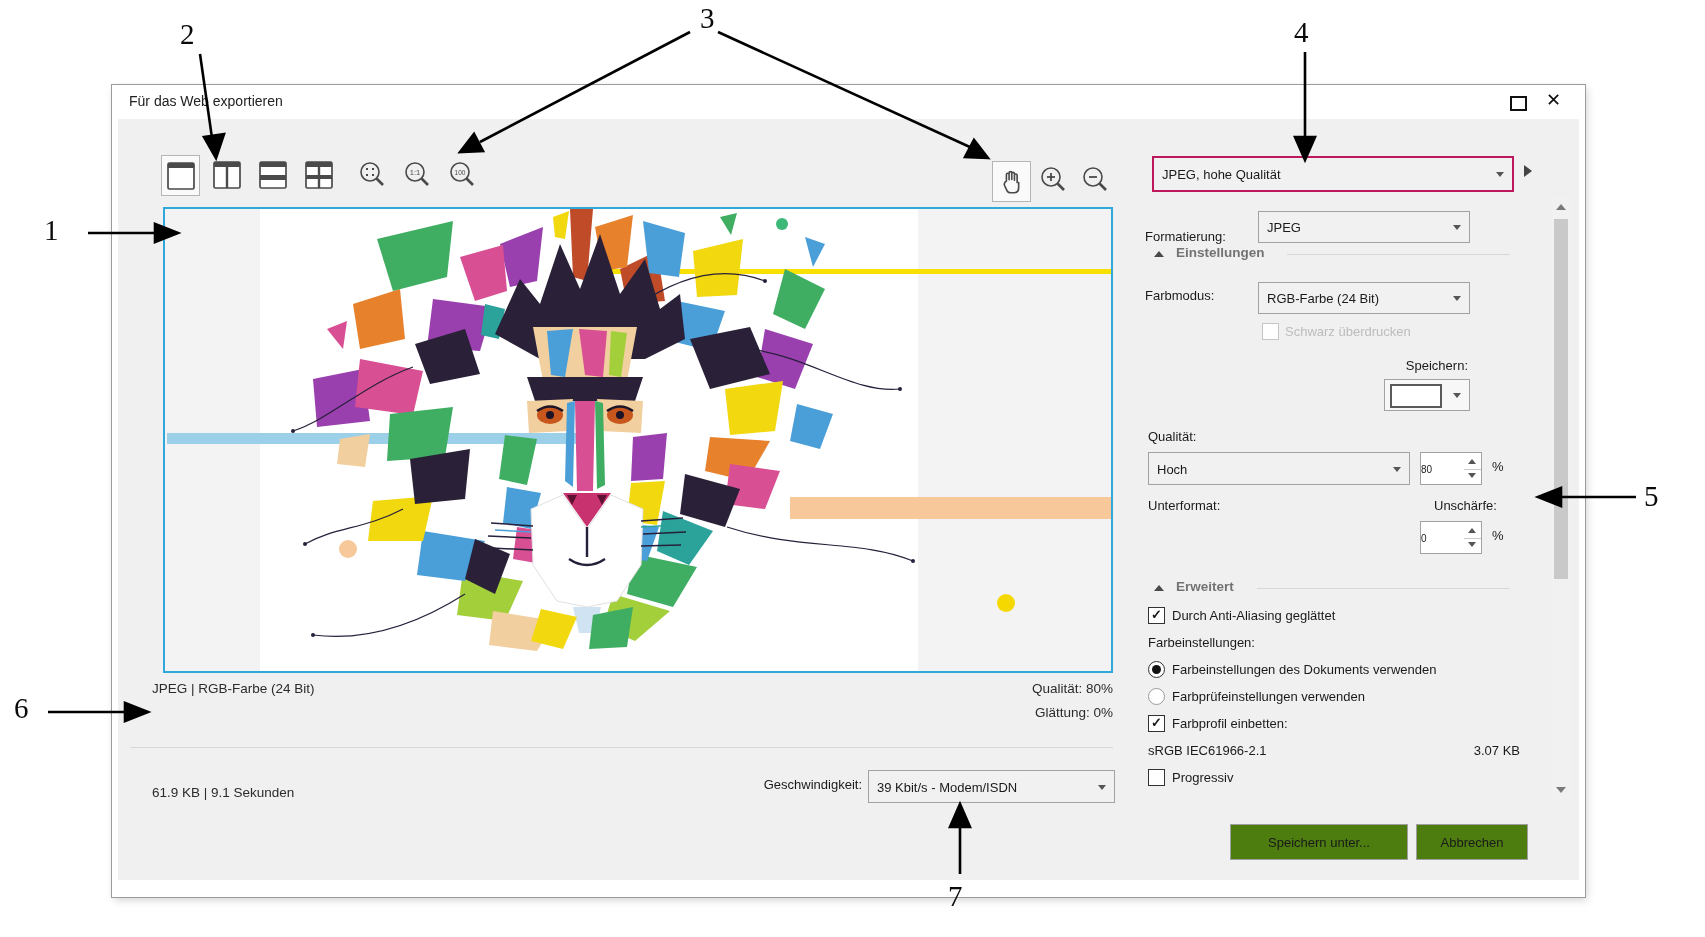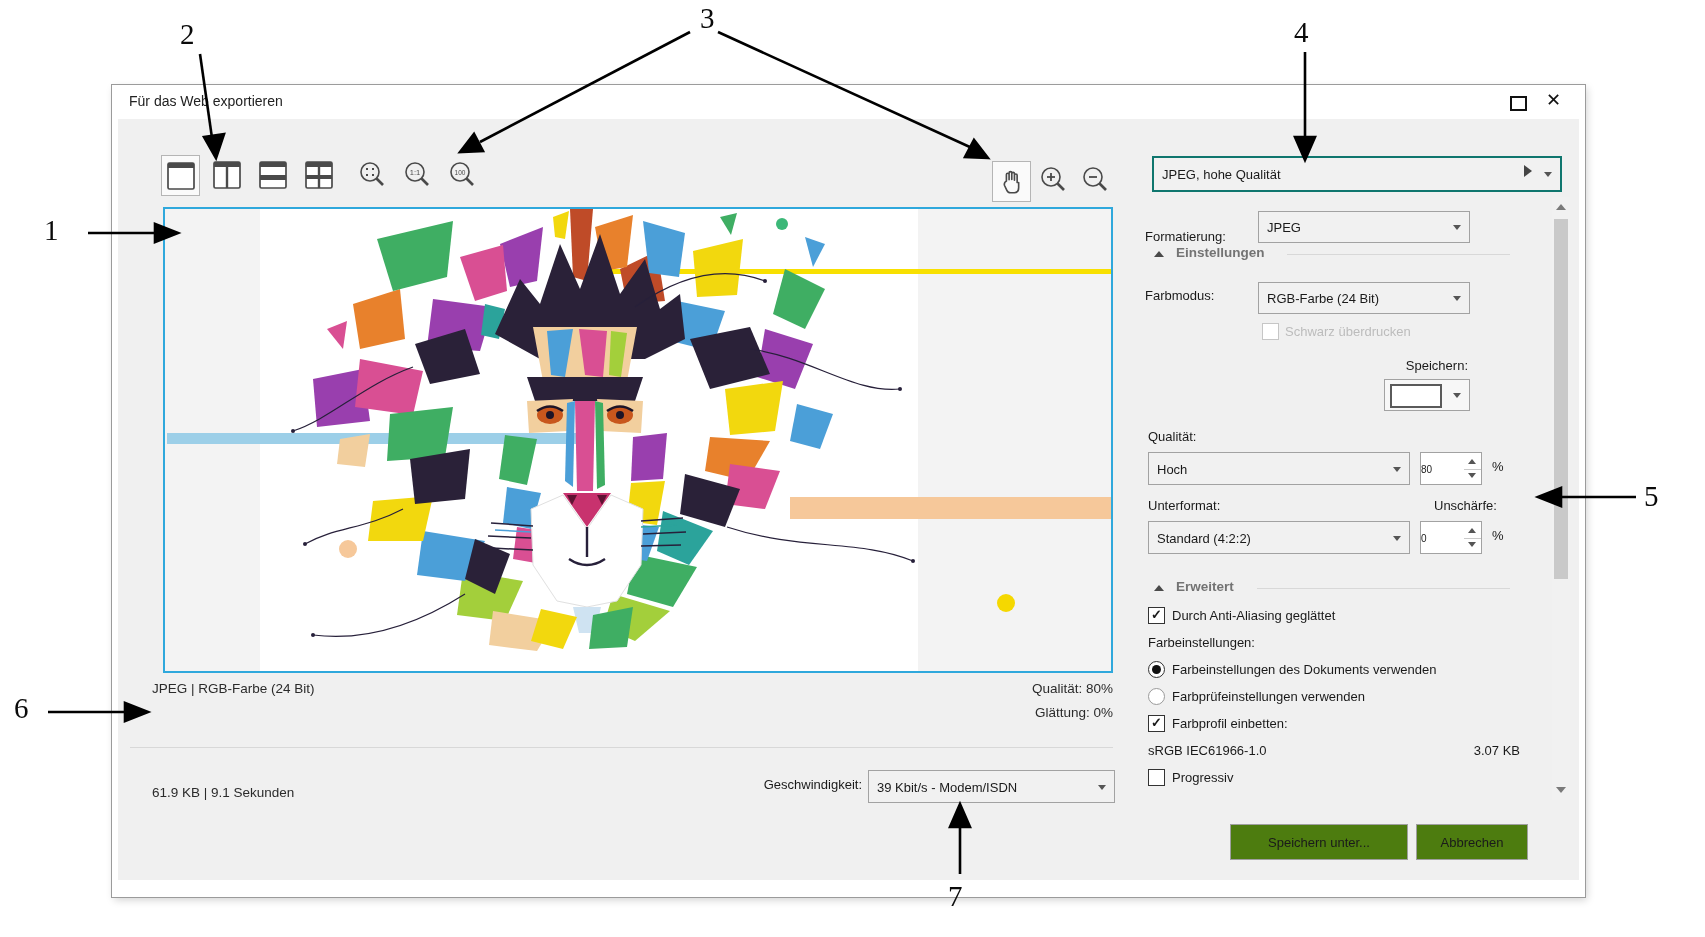--- a/index.html
+++ b/index.html
@@ -21,21 +21,21 @@
   .stat{position:absolute;font-size:13.5px;color:#2b2b2b;}
   .lbl{position:absolute;font-size:13px;color:#1a1a1a;white-space:nowrap;}
   .hdr{position:absolute;font-size:13.5px;font-weight:bold;color:#737373;white-space:nowrap;}
   .rule{position:absolute;height:1px;background:#d8d8d8;}
   .tri-up{position:absolute;width:0;height:0;border-left:5px solid transparent;border-right:5px solid transparent;border-bottom:6px solid #4a4a4a;}
   
   .dd{position:absolute;background:#f1f1f1;border:1px solid #a2a2a2;cursor:pointer;}
   .dd .t{position:absolute;left:8px;top:50%;transform:translateY(-50%);font-size:13px;white-space:nowrap;}
   .dd .a{position:absolute;right:8px;top:50%;margin-top:-2px;width:0;height:0;
          border-left:4.5px solid transparent;border-right:4.5px solid transparent;border-top:5px solid #555;}
-  .dd.focus{border:2px solid #0f766e;padding-left:48px;}
+  .dd.focus{border:2px solid #be185d;}
   
   .spin{position:absolute;background:#fff;border:1px solid #a2a2a2;}
   .spin .t{position:absolute;left:0;top:50%;transform:translateY(-50%);font-size:10px;}
   .spinbtn{position:absolute;width:17px;background:#fff;border:1px solid #a2a2a2;border-left:none;}
   .spinbtn .u{position:absolute;left:4px;top:6px;width:0;height:0;border-left:4px solid transparent;border-right:4px solid transparent;border-bottom:5px solid #555;}
   .spinbtn .d{position:absolute;left:4px;bottom:6px;width:0;height:0;border-left:4px solid transparent;border-right:4px solid transparent;border-top:5px solid #555;}
   .spinbtn .mid{position:absolute;left:0;top:50%;width:100%;height:1px;background:#c9c9c9;}
   
   .cb{position:absolute;width:15px;height:15px;background:#fff;border:1px solid #333;font-size:13px;line-height:14px;text-align:center;font-weight:bold;cursor:pointer;}
   .cb.dis{border-color:#c6c6c6;}
@@ -315,24 +315,20 @@
     </div>
     <div class="spinbtn" style="left:1352px;top:367px;height:31px;">
       <span class="u"></span>
       <span class="mid"></span>
       <span class="d"></span>
     </div>
     <div class="lbl" style="left:1380px;top:374px;">%</div>
 
     <div class="lbl" style="left:1036px;top:413px;">Unterformat:</div>
     <div class="lbl" style="left:1308px;top:413px;margin-left:14px;">Unschärfe:</div>
-    <div class="dd" style="left:1036px;top:436px;width:260px;height:31px;">
-      <span class="t">Standard (4:2:2)</span>
-      <span class="a"></span>
-    </div>
     <div class="spin" style="left:1308px;top:436px;width:44px;height:31px;">
       <span class="t">0</span>
     </div>
     <div class="spinbtn" style="left:1352px;top:436px;height:31px;">
       <span class="u"></span>
       <span class="mid"></span>
       <span class="d"></span>
     </div>
     <div class="lbl" style="left:1380px;top:443px;">%</div>
 
@@ -347,21 +343,21 @@
 
     <div class="radio on" style="left:1036px;top:576px;"></div>
     <div class="lbl" style="left:1060px;top:577px;">Farbeinstellungen des Dokuments verwenden</div>
 
     <div class="radio off" style="left:1036px;top:603px;"></div>
     <div class="lbl" style="left:1060px;top:604px;">Farbprüfeinstellungen verwenden</div>
 
     <div class="cb" style="left:1036px;top:630px;">✓</div>
     <div class="lbl" style="left:1060px;top:631px;">Farbprofil einbetten:</div>
 
-    <div class="lbl" style="left:1036px;top:658px;">sRGB IEC61966-1.0</div>
+    <div class="lbl" style="left:1036px;top:658px;">sRGB IEC61966-2.1</div>
     <div class="lbl" style="left:1300px;top:658px;width:108px;text-align:right;">3.07 KB</div>
 
     <div class="cb" style="left:1036px;top:684px;"></div>
     <div class="lbl" style="left:1060px;top:685px;">Progressiv</div>
 
     <div class="sb">
       <span class="au"></span>
       <span class="thumb"></span>
       <span class="ad"></span>
     </div>

